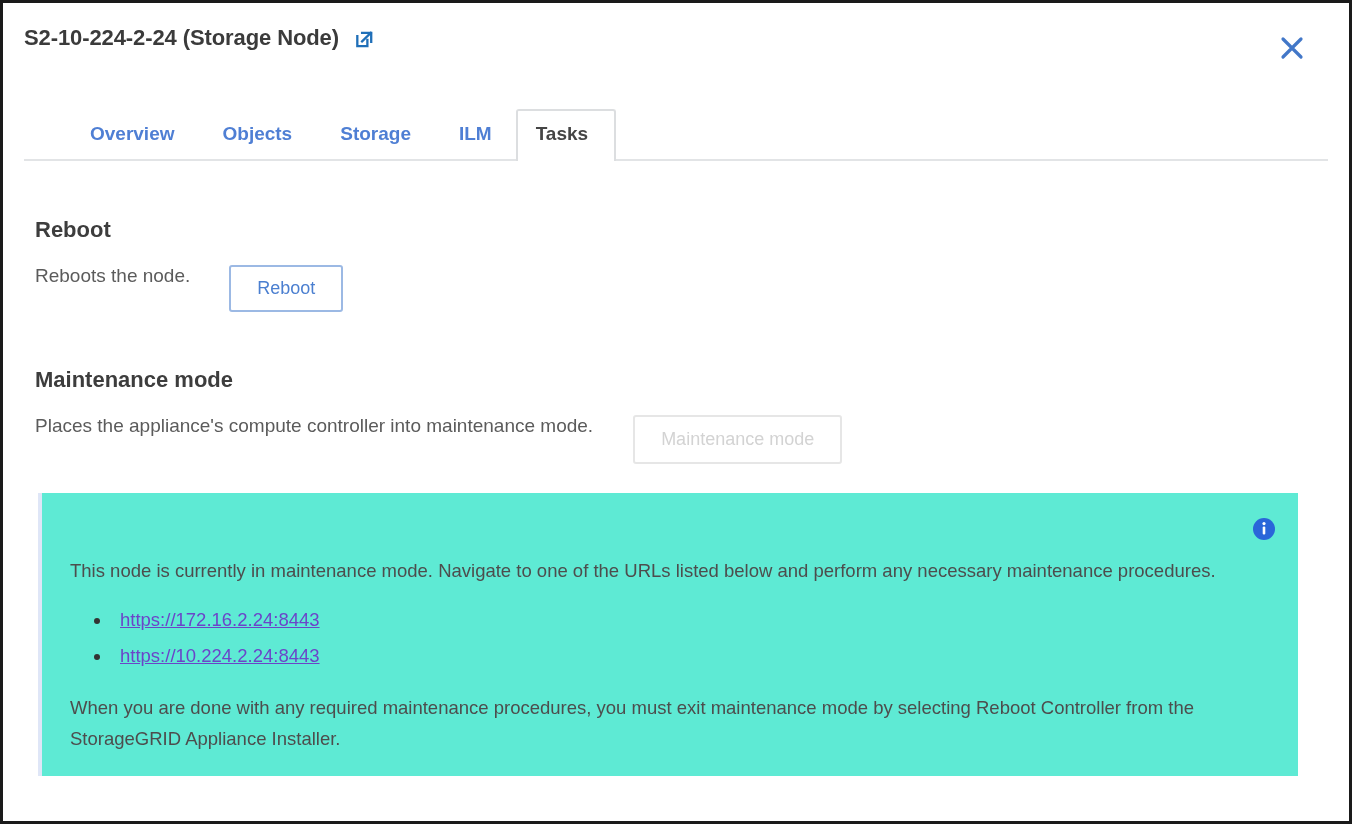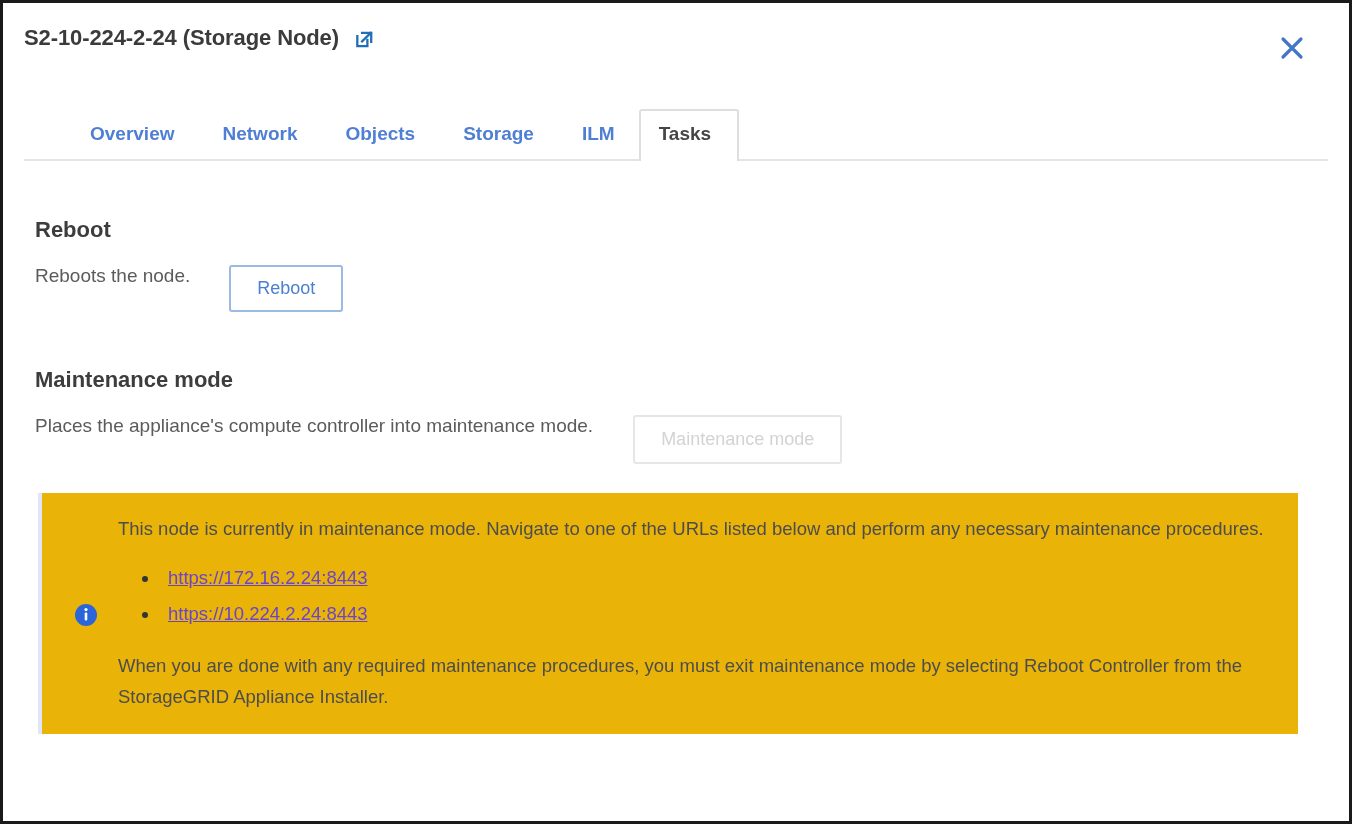--- a/index.html
+++ b/index.html
@@ -146,26 +146,27 @@
   }
 
   #reboot-row .action-desc { margin-right: 39px; }
   #maintenance-row .action-desc { margin-right: 40px; }
 
   
   .info-banner {
     margin-top: 29px;
     margin-left: 3px;
     margin-right: 19px;
-    background: #eab308;
+    background: #5eead4;
     border-left: 4px solid #dfe6f7;
     padding: 20px 22px 22px 22px;
     display: flex;
-    align-items: center;
+    align-items: flex-end;
     gap: 14px;
+    flex-direction: column;
   }
   .info-icon {
     flex: 0 0 auto;
     width: 24px;
     height: 24px;
     margin-top: 4px;
     margin-left: 10px;
   }
   .info-body {
     flex: 1 1 auto;
@@ -212,21 +213,20 @@
     </div>
     <div class="close-button">
       <svg width="26" height="26" viewBox="0 0 26 26" fill="none">
         <path d="M4 4 L22 22 M22 4 L4 22" stroke="#4277c8" stroke-width="3.2" stroke-linecap="round"></path>
       </svg>
     </div>
   </div>
 
   <div class="tabbar">
     <div class="tab">Overview</div>
-    <div class="tab">Network</div>
     <div class="tab">Objects</div>
     <div class="tab">Storage</div>
     <div class="tab">ILM</div>
     <div class="tab active">Tasks</div>
   </div>
 
   <div class="content">
 
     <h2 class="section-heading" id="reboot-heading">Reboot</h2>
 

